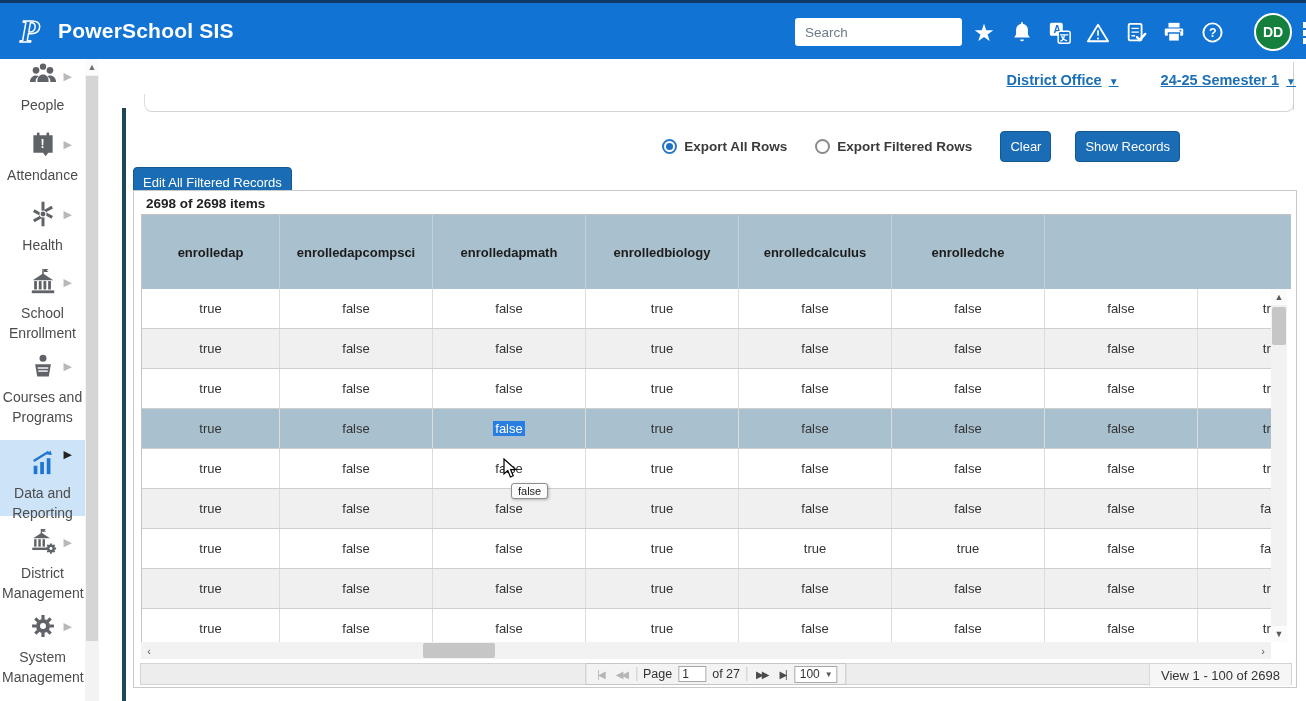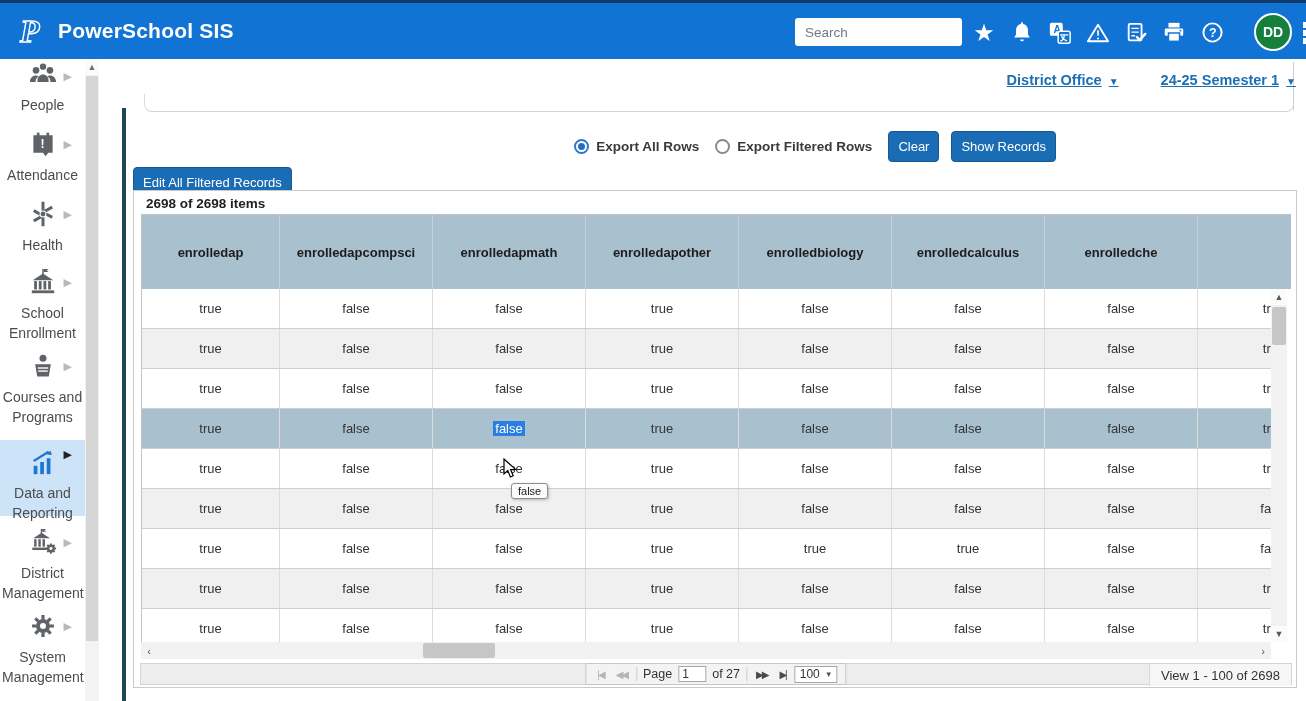--- a/index.html
+++ b/index.html
@@ -45,22 +45,22 @@
   .card-bottom { position:absolute; left:144px; top:94px; width:1150px; height:18px;
                  border-left:1px solid #dcdcdc; border-right:1px solid #dcdcdc;
                  border-bottom:1px solid #d4d4d4; border-radius:0 0 8px 8px; background:#fff; }
   .context-bar { position:absolute; left:960px; top:72px; width:336px; display:flex;
                  justify-content:flex-end; gap:42px; }
   .ctx-link { color:#1b6fb5; font-weight:bold; font-size:14.5px; cursor:pointer; white-space:nowrap;text-decoration:underline; }
   .ctx-link .dn { font-size:10px; margin-left:7px; }
   .page-vscroll { position:absolute; left:1293px; top:62px; width:1px; height:48px; background:#cfcfcf; }
 
   
-  .export-row { position:absolute; left:0px; top:131px; width:1056px; display:flex;
-                justify-content:flex-end; align-items:center; gap:16px; }
+  .export-row { position:absolute; left:0px; top:131px; width:1180px; display:flex;
+                justify-content:flex-end; align-items:center; gap:28px; }
   .radio-opt { display:flex; align-items:center; gap:7px; cursor:pointer; }
   .radio-circ { width:15px; height:15px; border-radius:50%; border:2px solid #2a78c8; background:#fff;
                 display:flex; align-items:center; justify-content:center; }
   .radio-circ.off { border-color:#8a8a8a; }
   .radio-dot { width:7px; height:7px; border-radius:50%; background:#1f6fc4; }
   .radio-lbl { font-size:13.5px; font-weight:bold; color:#3a3a3a; }
   .btn { background:#1a6cb4; border:1px solid #135a93; color:#fff; font-size:13px;
          border-radius:4px; padding:7px 9px; cursor:pointer; font-family:"Liberation Sans",sans-serif; }
   .export-row .btn:last-child { margin-left:-4px; }
   .edit-btn { position:absolute; left:133px; top:167px; }
@@ -372,21 +372,20 @@
 <button class="btn edit-btn">Edit All Filtered Records</button>
 
 <div class="panel">
   <div class="items-count">2698 of 2698 items</div>
 
   <div class="tblhead">
     <div class="hrow" id="hrow">
         <div class="hcell">enrolledap</div>
         <div class="hcell">enrolledapcompsci</div>
         <div class="hcell">enrolledapmath</div>
-        <div class="hcell">enrolledapother</div>
         <div class="hcell">enrolledbiology</div>
         <div class="hcell">enrolledcalculus</div>
         <div class="hcell">enrolledche</div>
       </div>
   </div>
 
   <div class="tblbody" id="tbody">
       <div class="brow">
         <div class="bcell">true</div>
         <div class="bcell">false</div>

